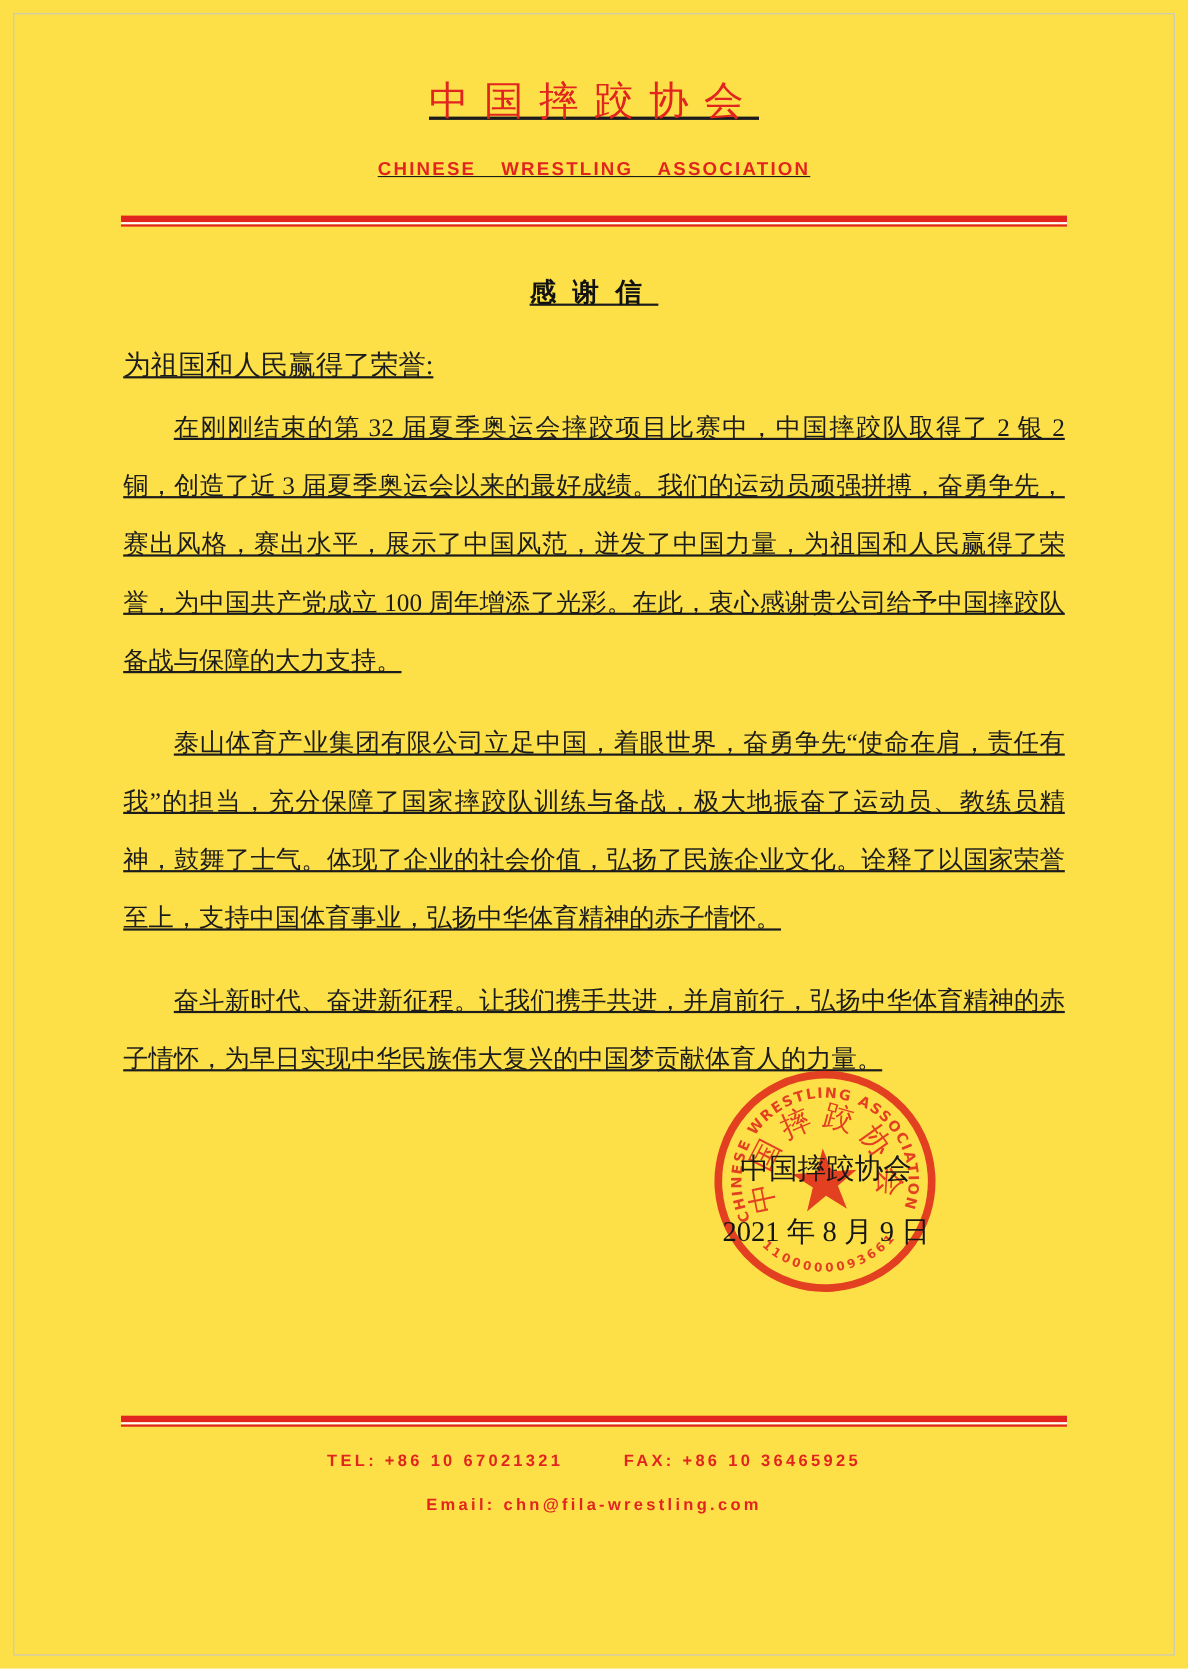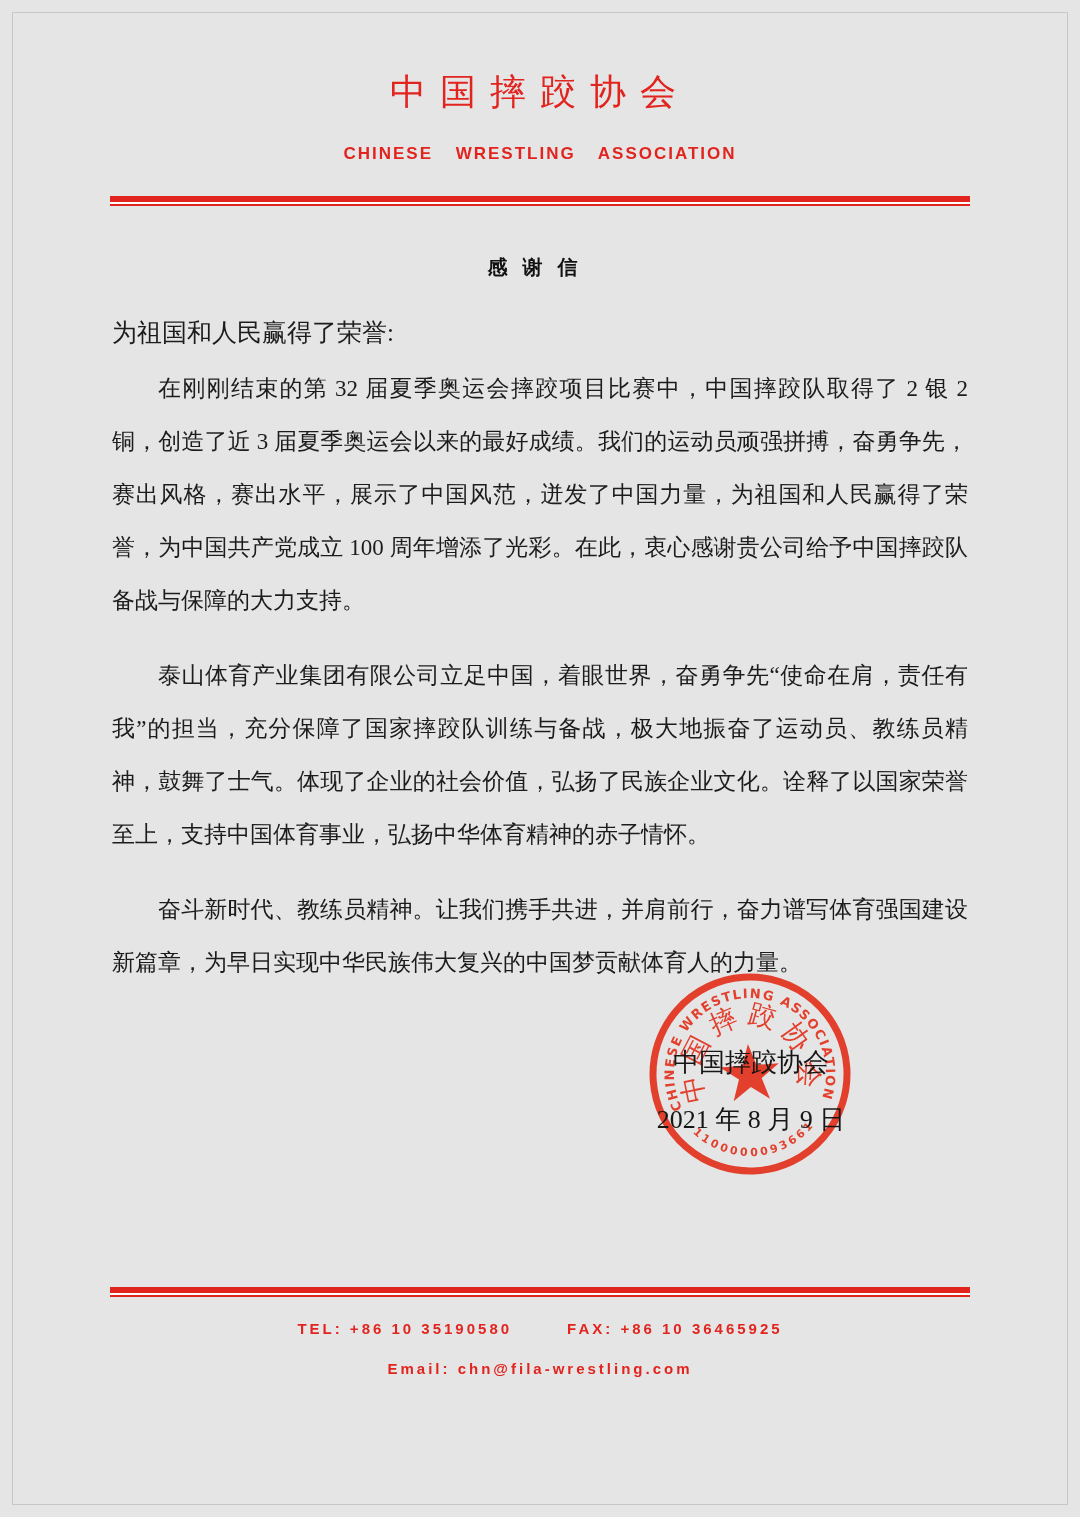--- a/index.html
+++ b/index.html
@@ -1,23 +1,24 @@
 <!DOCTYPE html>
 <html><head>
 <meta charset="utf-8">
 <style>
   html, body { margin: 0; padding: 0; background: #ffffff; }
   .page {
     position: relative;
     width: 1080px;
     height: 1517px;
-    background: #e5e5e5;
+    background: #fde047;
     overflow: hidden;
     font-family: "Liberation Serif", "DejaVu Serif", serif;
     color: #1c1c1c;
+    text-decoration: underline;
   }
   .frame {
     position: absolute;
     inset: 12px;
     border: 1px solid #c7c7c7;
     pointer-events: none;
   }
 
   
   .header { text-align: center; padding-top: 72px; }
@@ -44,21 +45,21 @@
   .rule .bar-thick { height: 6px; background: #e2241f; }
   .rule .bar-gap   { height: 2px; background: #ffffff; }
   .rule .bar-thin  { height: 2px; background: #e2241f; }
   .header-rule { margin-top: 32px; }
 
   
   .letter { padding: 0 112px; }
   .title {
     margin: 42px 0 0 0;
     text-align: center;
-    font-size: 20px;
+    font-size: 24px;
     line-height: 38px;
     font-weight: 700;
     letter-spacing: 15px;
     color: #111111;
   }
   .salutation {
     margin-top: 30px;
     font-size: 25px;
     line-height: 34px;
   }
@@ -164,21 +165,21 @@
     <div class="bar-gap"></div>
     <div class="bar-thin"></div>
   </div>
 
   <main class="letter">
     <h1 class="title">感谢信</h1>
     <div class="salutation">为祖国和人民赢得了荣誉:</div>
 
     <p class="body-para">在刚刚结束的第 32 届夏季奥运会摔跤项目比赛中，中国摔跤队取得了 2 银 2 铜，创造了近 3 届夏季奥运会以来的最好成绩。我们的运动员顽强拼搏，奋勇争先，赛出风格，赛出水平，展示了中国风范，迸发了中国力量，为祖国和人民赢得了荣誉，为中国共产党成立 100 周年增添了光彩。在此，衷心感谢贵公司给予中国摔跤队备战与保障的大力支持。</p>
     <p class="body-para">泰山体育产业集团有限公司立足中国，着眼世界，奋勇争先“使命在肩，责任有我”的担当，充分保障了国家摔跤队训练与备战，极大地振奋了运动员、教练员精神，鼓舞了士气。体现了企业的社会价值，弘扬了民族企业文化。诠释了以国家荣誉至上，支持中国体育事业，弘扬中华体育精神的赤子情怀。</p>
-    <p class="body-para">奋斗新时代、教练员精神。让我们携手共进，并肩前行，奋力谱写体育强国建设新篇章，为早日实现中华民族伟大复兴的中国梦贡献体育人的力量。</p>
+    <p class="body-para">奋斗新时代、奋进新征程。让我们携手共进，并肩前行，弘扬中华体育精神的赤子情怀，为早日实现中华民族伟大复兴的中国梦贡献体育人的力量。</p>
 
     <div class="sign-area">
       <svg class="seal" viewBox="0 0 210 210" aria-hidden="true">
         <defs>
           <path id="arc-top" d="M 39.2 143 A 76 76 0 1 1 170.8 143" fill="none"></path>
           <path id="arc-inner" d="M 61.7 130 A 50 50 0 1 1 148.3 130" fill="none"></path>
           <path id="arc-bottom" d="M 27.9 133 A 82 82 0 0 0 182.1 133" fill="none"></path>
         </defs>
         <circle cx="105" cy="105" r="97" fill="none" stroke="#e23420" stroke-width="7"></circle>
         <text class="seal-latin">
@@ -197,17 +198,17 @@
     </div>
   </main>
 
   <footer class="footer">
     <div class="rule">
       <div class="bar-thick"></div>
       <div class="bar-gap"></div>
       <div class="bar-thin"></div>
     </div>
     <div class="f-telfax">
-      <span>TEL: +86 10 35190580</span><span class="fax">FAX: +86 10 36465925</span>
+      <span>TEL: +86 10 67021321</span><span class="fax">FAX: +86 10 36465925</span>
     </div>
     <div class="f-email">Email: chn@fila-wrestling.com</div>
   </footer>
 </div>
 
 </body></html>

